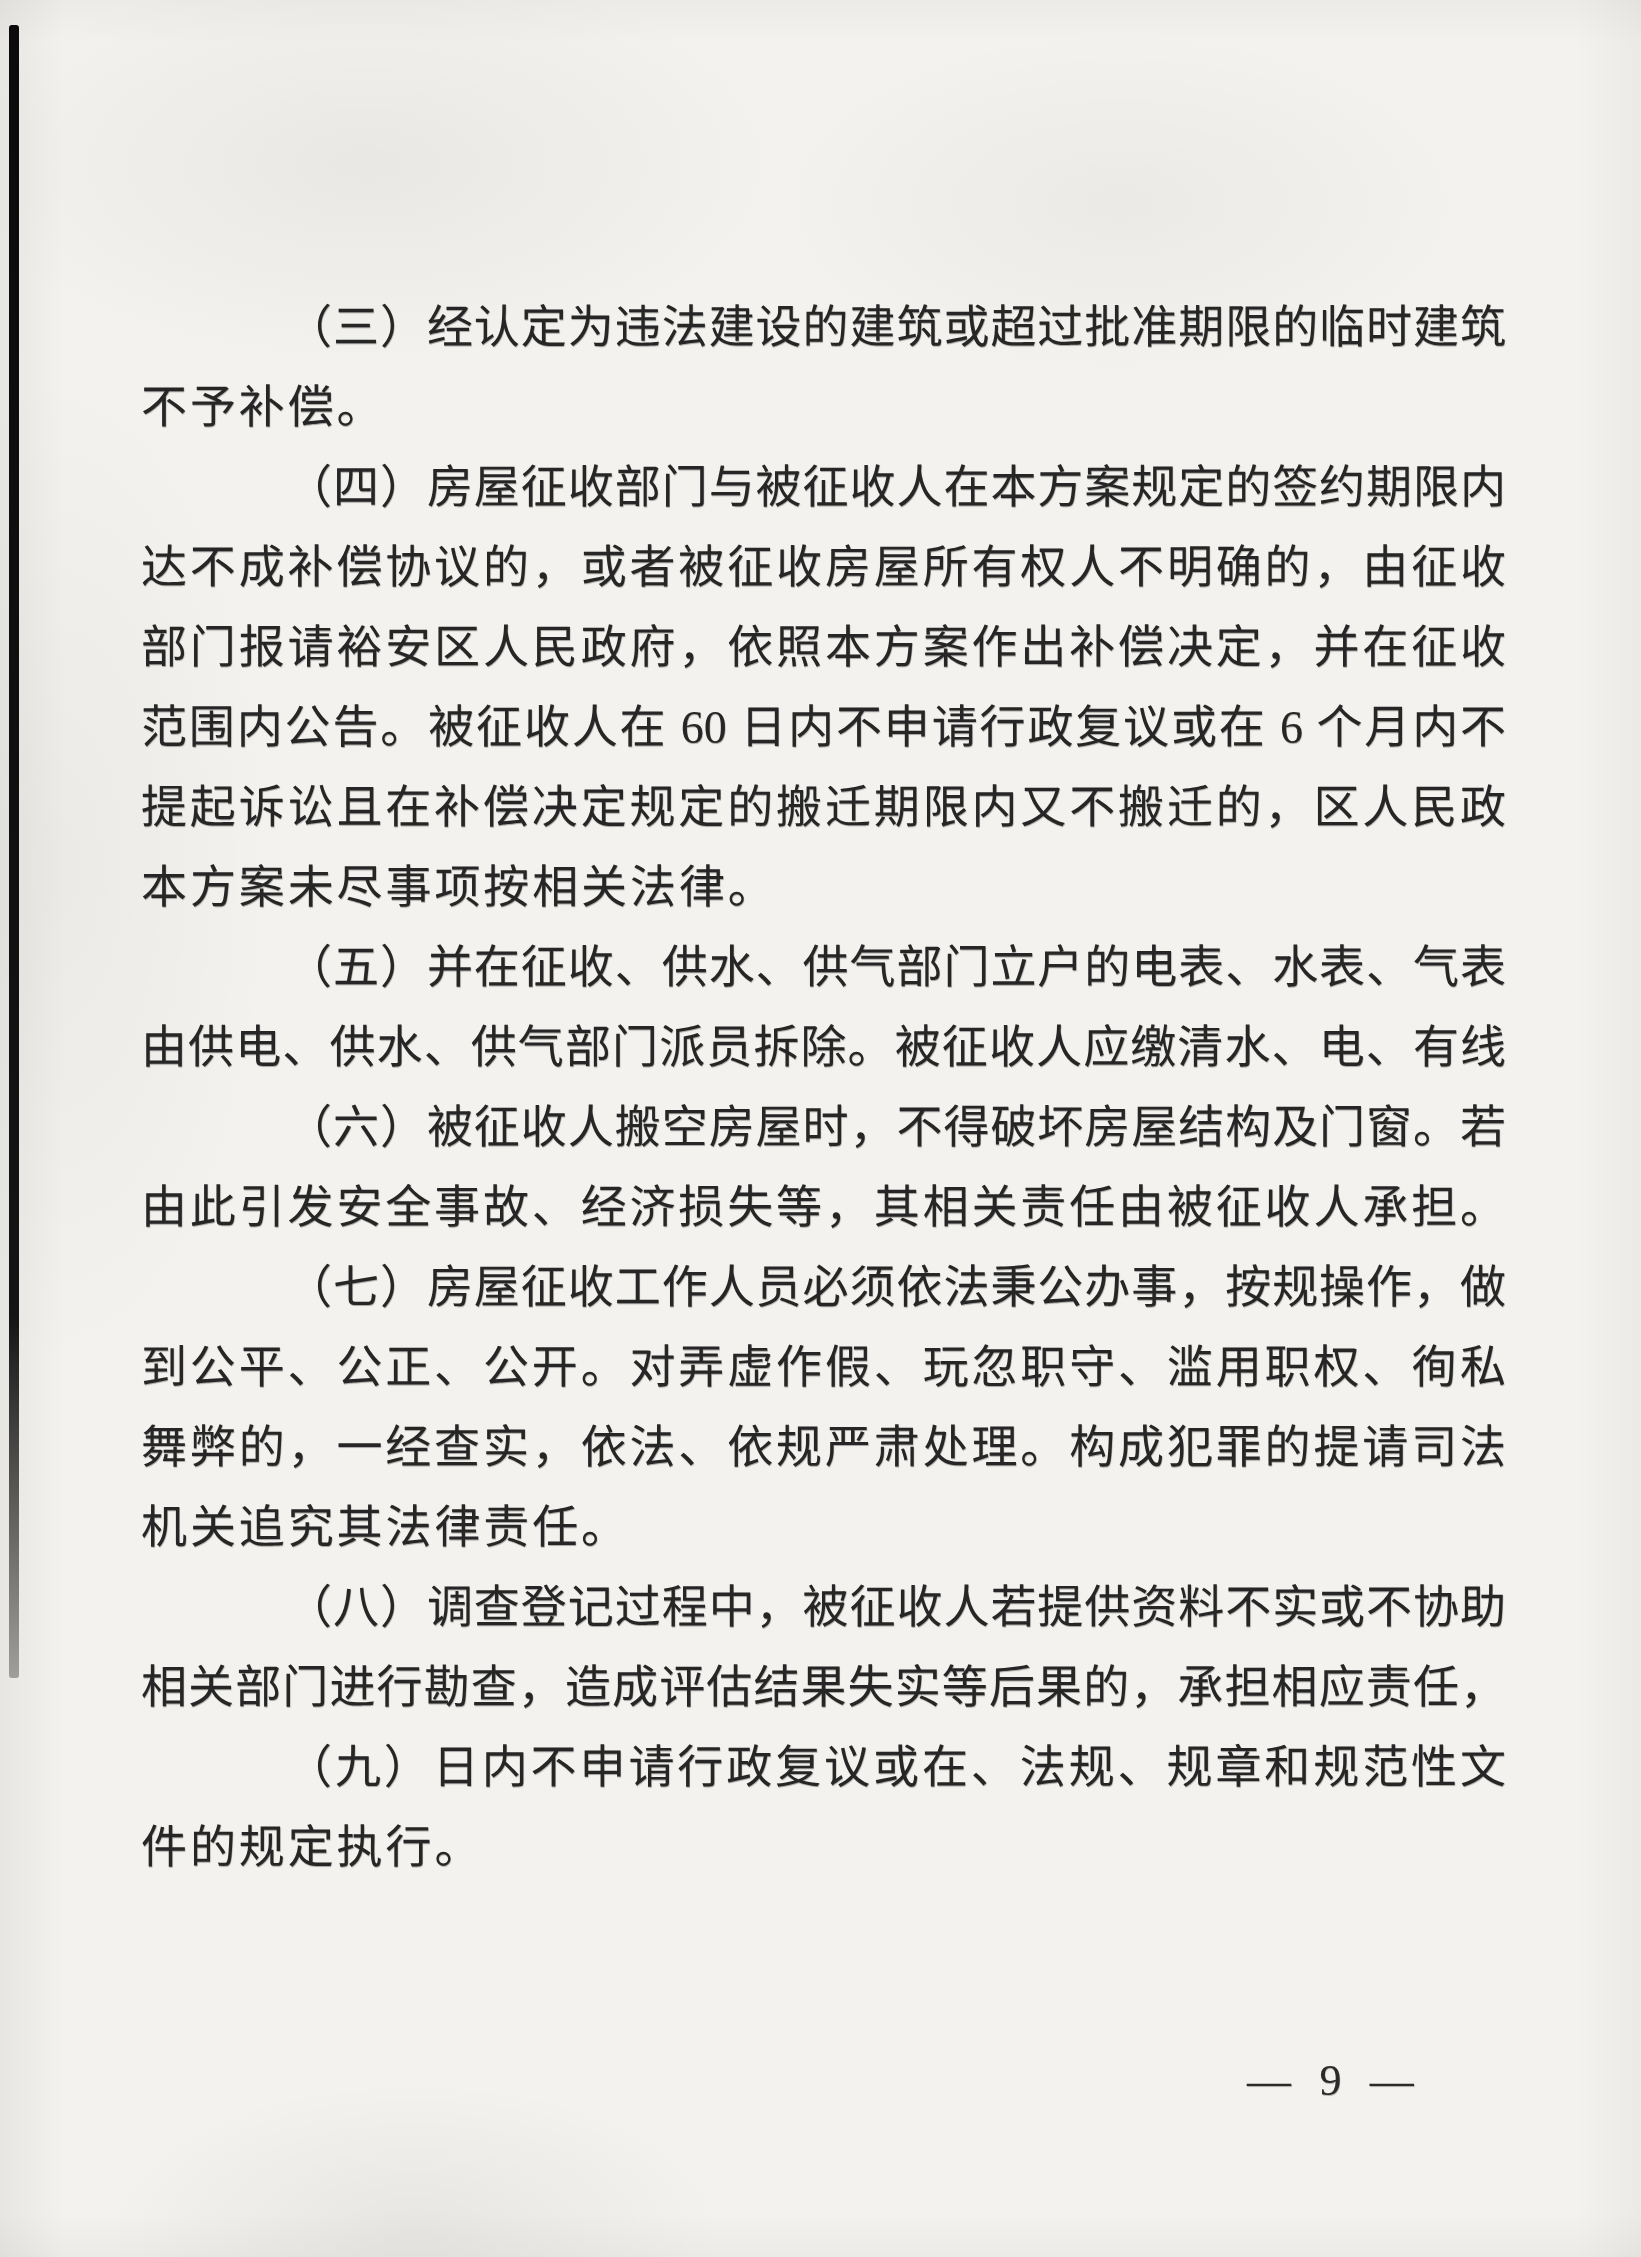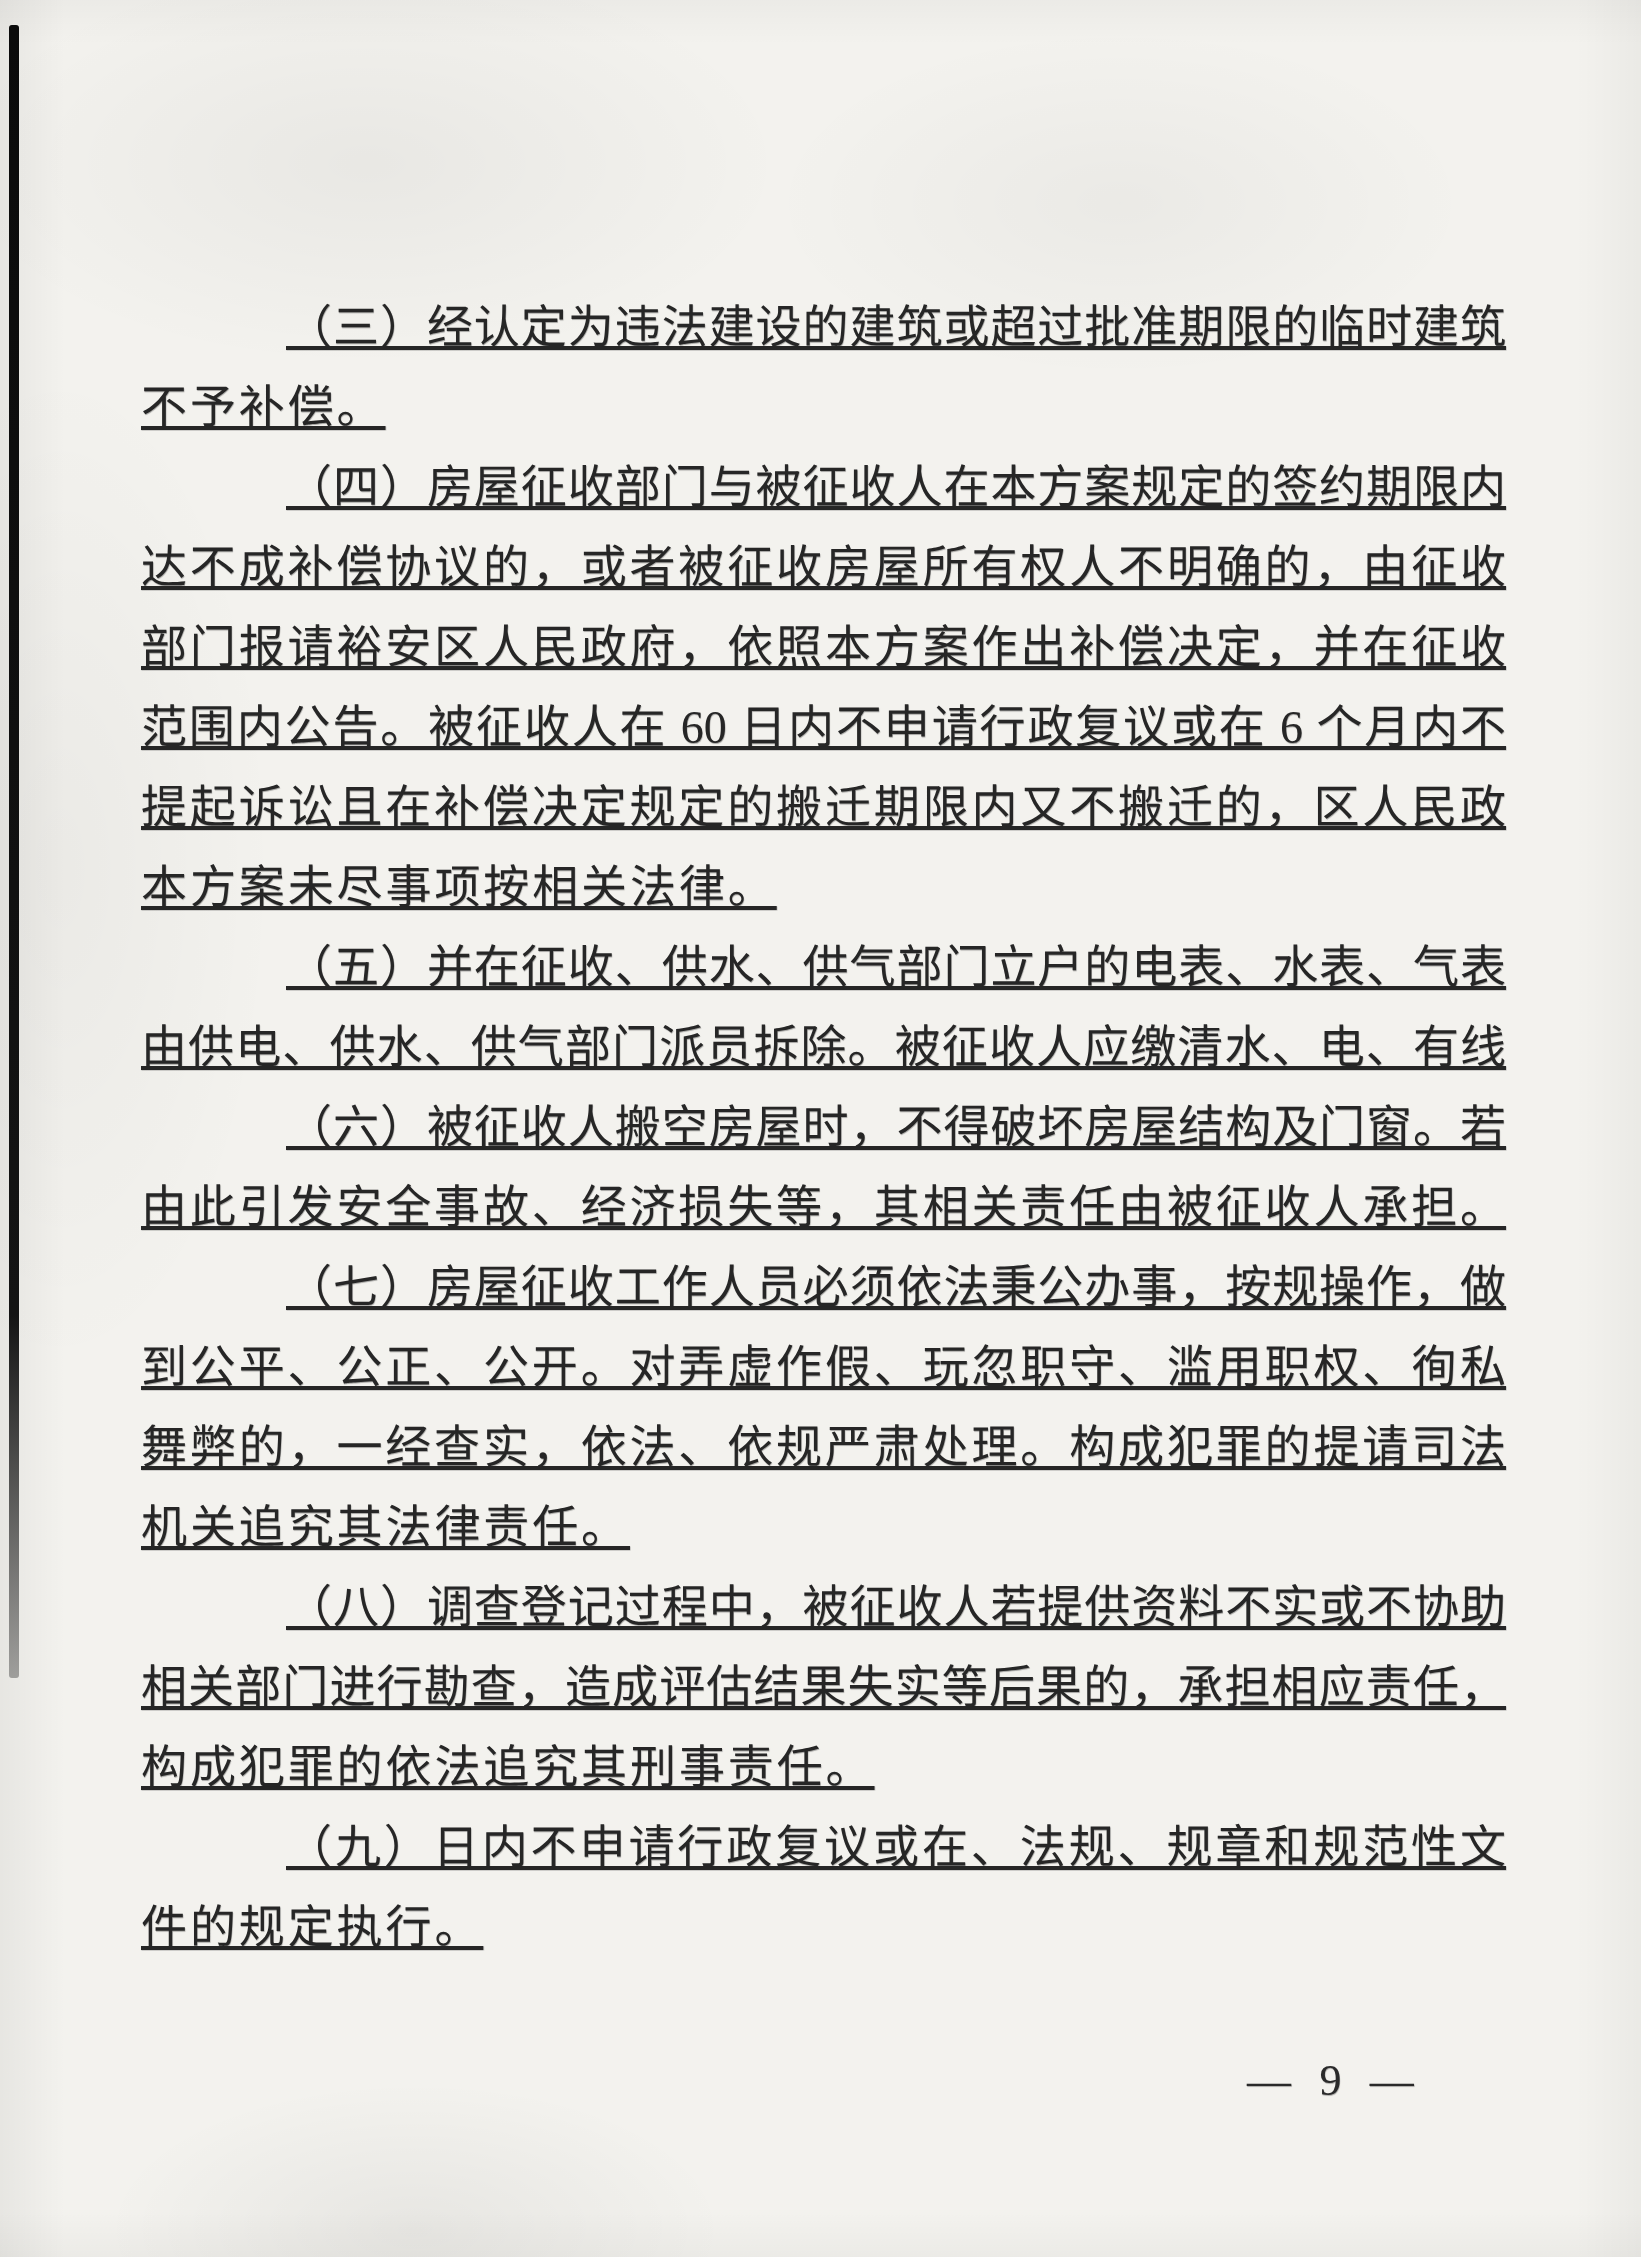--- a/index.html
+++ b/index.html
@@ -40,21 +40,20 @@
     position: absolute;
     left: 141px;
     top: 288px;
     width: 1365px;
     font-size: 46px;
   }
   .line {
     height: 80px;
     line-height: 80px;
     text-shadow: 0.5px 0.5px 0.7px rgba(45,45,45,0.38);
-    text-decoration: underline;
   }
   .line.full {
     text-align: justify;
     text-align-last: justify;
   }
   .line.end {
     text-align: right;
     text-align-last: left;
     letter-spacing: 2.9px;
   }
@@ -89,20 +88,19 @@
     <div class="line indent full">（五）并在征收、供水、供气部门立户的电表、水表、气表</div>
     <div class="line full">由供电、供水、供气部门派员拆除。被征收人应缴清水、电、有线</div>
     <div class="line indent full">（六）被征收人搬空房屋时，不得破坏房屋结构及门窗。若</div>
     <div class="line full">由此引发安全事故、经济损失等，其相关责任由被征收人承担。</div>
     <div class="line indent full">（七）房屋征收工作人员必须依法秉公办事，按规操作，做</div>
     <div class="line full">到公平、公正、公开。对弄虚作假、玩忽职守、滥用职权、徇私</div>
     <div class="line full">舞弊的，一经查实，依法、依规严肃处理。构成犯罪的提请司法</div>
     <div class="line end">机关追究其法律责任。</div>
     <div class="line indent full">（八）调查登记过程中，被征收人若提供资料不实或不协助</div>
     <div class="line full">相关部门进行勘查，造成评估结果失实等后果的，承担相应责任，</div>
-    <div class="line end">构成犯罪的依法追究其刑事责任。</div>
     <div class="line indent full">（九）日内不申请行政复议或在、法规、规章和规范性文</div>
     <div class="line end">件的规定执行。</div>
   </div>
 
   <div class="page-number">— 9 —</div>
 </div>
 
 
 </body></html>

